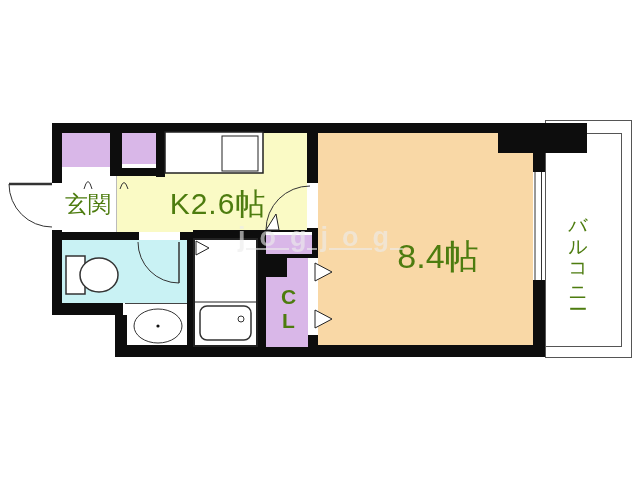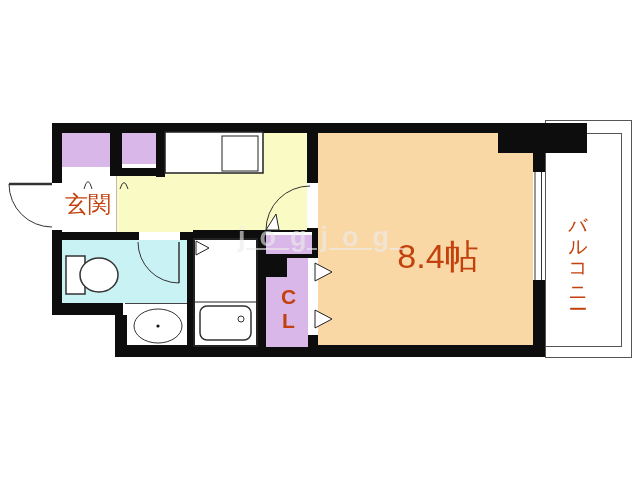--- a/index.html
+++ b/index.html
@@ -6,21 +6,21 @@
   #canvas{position:relative;width:640px;height:480px;background:#ffffff;overflow:hidden;
           font-family:"Liberation Sans","DejaVu Sans",sans-serif;}
   #canvas *{box-sizing:border-box;}
   .wall{position:absolute;background:#0d0d0d;}
   .room{position:absolute;}
   .c-white{background:#ffffff;}
   .c-yellow{background:#fafac5;}
   .c-peach{background:#f9d8a6;}
   .c-cyan{background:#c9f2f4;}
   .c-purple{background:#d9b7e8;}
-  .label{position:absolute;color:#c2410c;text-align:center;white-space:nowrap;}
+  .label{position:absolute;color:#4d7c0f;text-align:center;white-space:nowrap;}
   .vtext{writing-mode:vertical-rl;text-orientation:upright;white-space:normal;}
   #svg-overlay{position:absolute;left:0;top:0;width:640px;height:480px;}
   .watermark{position:absolute;color:rgba(235,235,235,0.62);font-size:27px;
              letter-spacing:14px;font-weight:bold;}
 </style>
 </head>
 <body>
 
 <div id="canvas">
 
@@ -93,19 +93,20 @@
     <circle cx="158" cy="326" r="1.6" fill="#111"></circle>
 
     <polygon points="315,263 332,272 315,281" fill="#fff" stroke="#222" stroke-width="1"></polygon>
     <polygon points="315,310 332,319 315,328" fill="#fff" stroke="#222" stroke-width="1"></polygon>
 
     <line x1="535" y1="172" x2="535" y2="280" stroke="#333" stroke-width="1"></line>
     <line x1="541.5" y1="172" x2="541.5" y2="280" stroke="#333" stroke-width="1"></line>
   </svg>
 
   <div class="label" style="left:60px;top:189px;width:56px;font-size:23px;">玄関</div>
+  <div class="label" style="left:120px;top:184px;width:196px;font-size:30px;letter-spacing:1px;">K2.6帖</div>
   <div class="label" style="left:358px;top:234px;width:160px;font-size:34px;">8.4帖</div>
   <div class="label vtext" style="left:276px;top:285px;font-size:21px;font-weight:600;letter-spacing:1px;">CL</div>
   <div class="label vtext" style="left:565px;top:180px;height:145px;font-size:19px;letter-spacing:2px;">バルコニー</div>
 
   <div class="watermark" style="left:238px;top:222px;text-decoration:underline;">jogjog</div>
 
 </div>
 
 </body></html>

